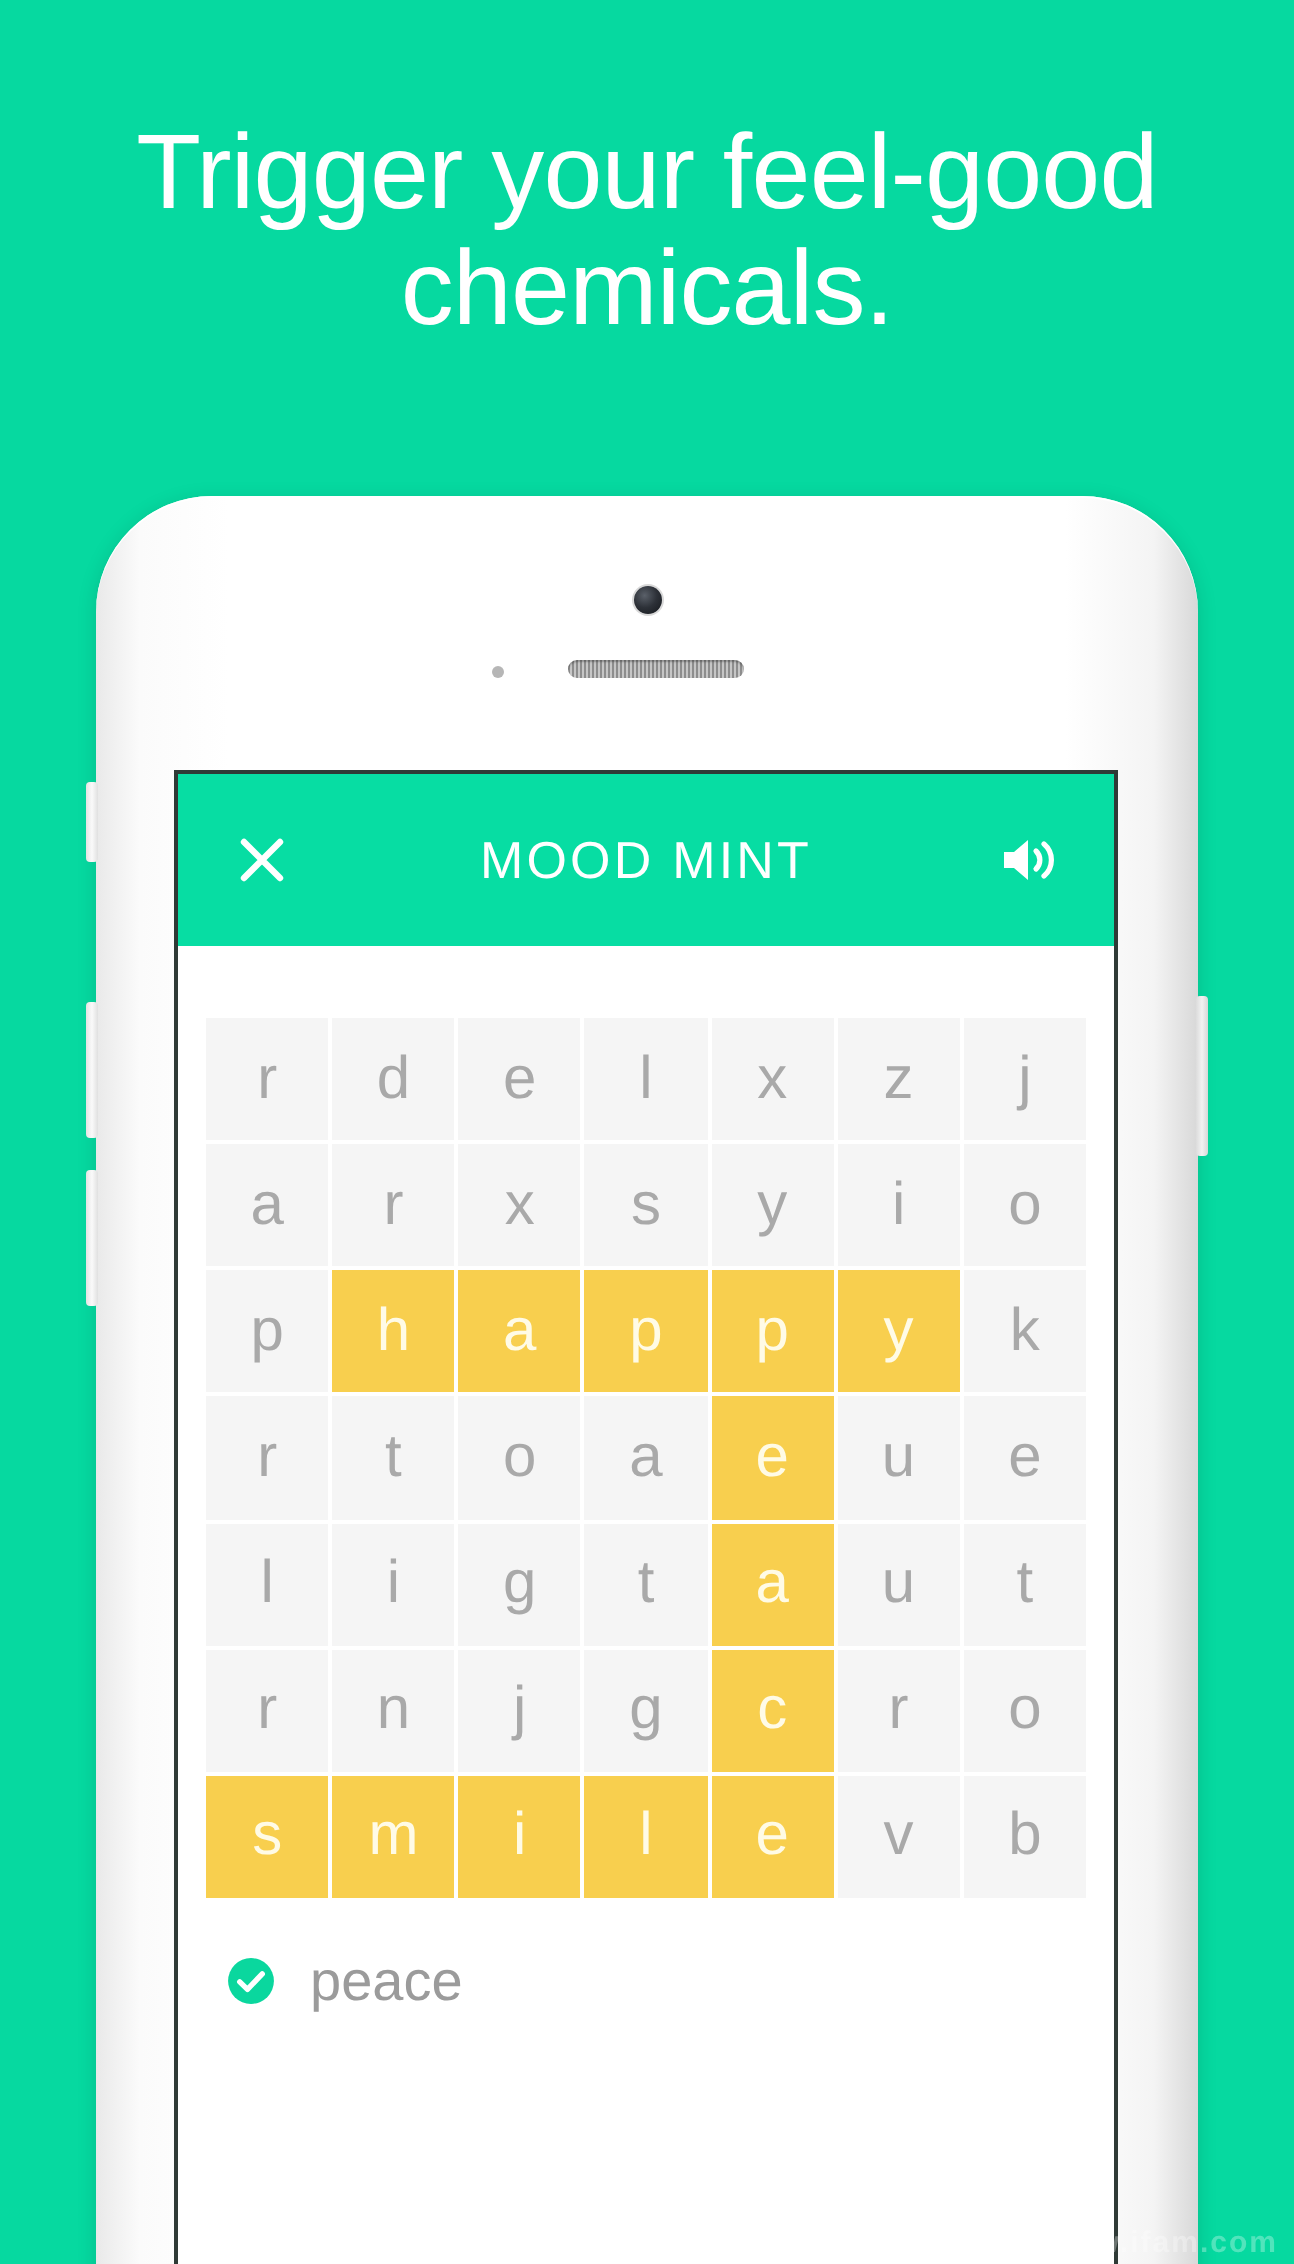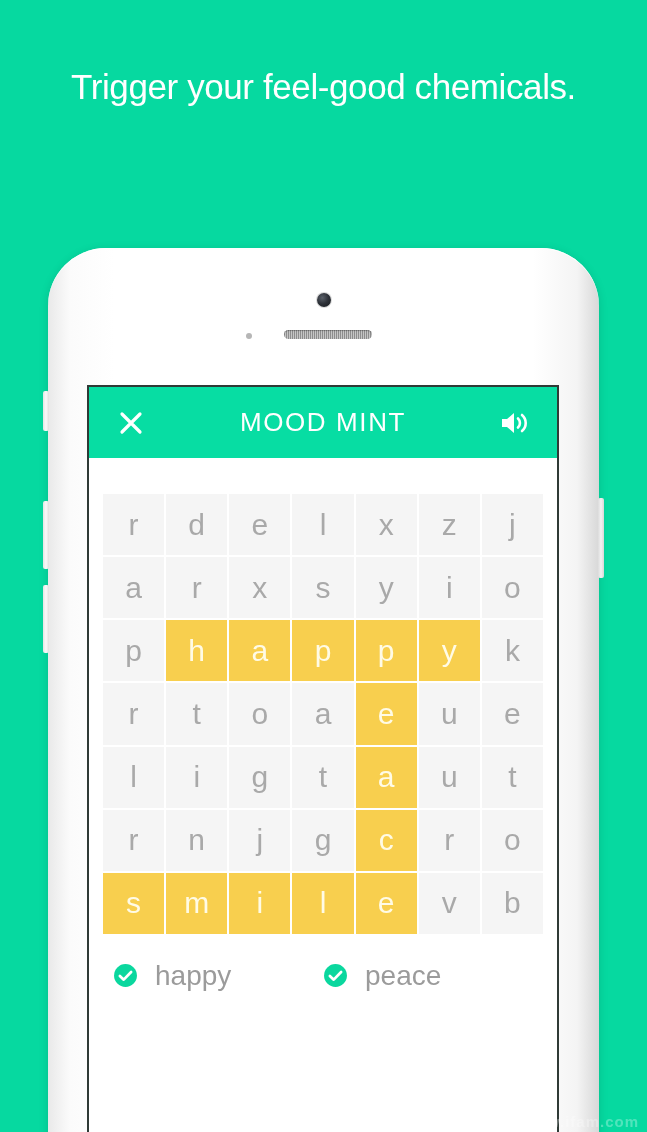--- a/index.html
+++ b/index.html
@@ -16,21 +16,21 @@
   }
 
   
   .headline {
     position: absolute;
     top: 58px;
     left: 0;
     width: 647px;
     text-align: center;
     color: #ffffff;
-    font-size: 35px;
+    font-size: 53px;
     line-height: 58px;
     font-weight: 400;
     letter-spacing: -0.4px;
     padding: 0 50px;
     box-sizing: border-box;
   }
 
   
   .phone {
     position: absolute;
@@ -108,21 +108,21 @@
     background: #ffffff;
     border: 2px solid #2f3a36;
     border-bottom: none;
     box-sizing: border-box;
     overflow: hidden;
   }
 
   
   .app-header {
     position: relative;
-    height: 71px;
+    height: 86px;
     background: #07dda3;
     display: flex;
     align-items: center;
     justify-content: space-between;
     padding: 0 22px;
     box-sizing: border-box;
   }
   .app-title {
     color: #ffffff;
     font-size: 26px;
@@ -296,27 +296,20 @@
           <div class="cell">b</div>
         </div>
     </div>
 
     <div class="words" id="words">
         <div class="word-item">
           <svg class="mark" viewBox="0 0 24 24">
             <circle cx="12" cy="12" r="11" fill="#0ad79e"></circle>
             <path d="M6.6 12.4 L10.3 16 L17.4 8.6" stroke="#ffffff" stroke-width="2.6" fill="none" stroke-linecap="round" stroke-linejoin="round"></path>
           </svg>
-          <span class="word-label">happy</span>
-        </div>
-        <div class="word-item">
-          <svg class="mark" viewBox="0 0 24 24">
-            <circle cx="12" cy="12" r="11" fill="#0ad79e"></circle>
-            <path d="M6.6 12.4 L10.3 16 L17.4 8.6" stroke="#ffffff" stroke-width="2.6" fill="none" stroke-linecap="round" stroke-linejoin="round"></path>
-          </svg>
           <span class="word-label">peace</span>
         </div>
       </div>
 
   </div>
 </div>
 
 <div class="watermark">www.ifam.com</div>
 
 </body></html>

